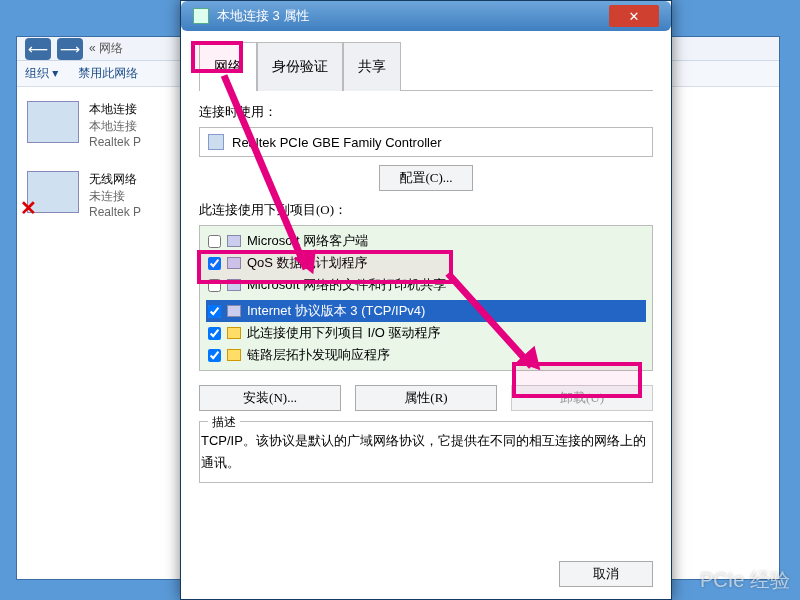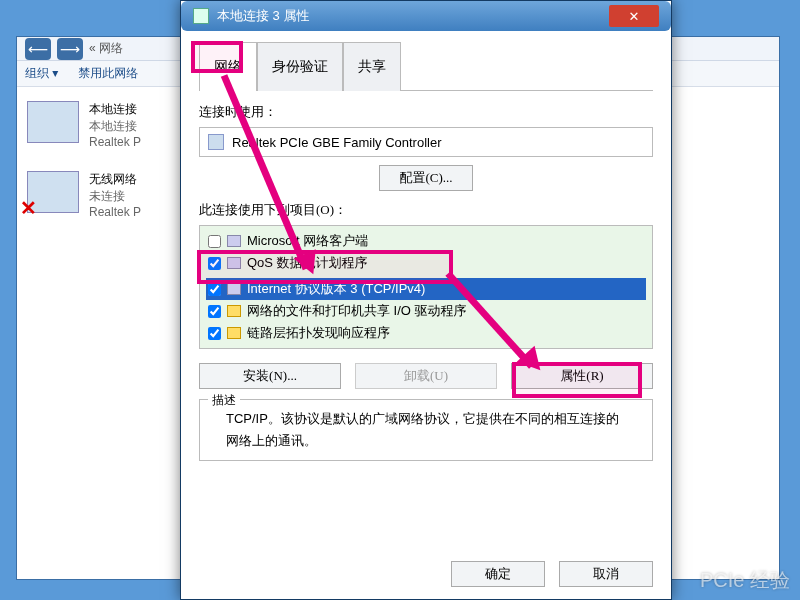--- a/index.html
+++ b/index.html
@@ -74,21 +74,21 @@
     .item-row { display: flex; align-items: center; gap: 6px; padding: 2px; }
     .item-row input[type=checkbox] { width: 13px; height: 13px; }
     .item-ico { width: 14px; height: 12px; background: #cce; border: 1px solid #88a; flex: 0 0 auto; }
     .yellow .item-ico { background: #fd6; border-color: #c90; }
     .item-row.selected { background: #2365c4; color: #fff; }
 
     .action-btns { display: flex; gap: 14px; margin: 14px 0 10px; }
     .action-btns .std-btn { flex: 1; }
     .std-btn.disabled { color: #999; border-color: #ccc; }
 
-    .desc-box { border: 1px solid #bbb; padding: 8px 26px; position: relative; font-family: SimSun, serif; font-size: 13px; line-height: 1.7; margin-top:4px; }
+    .desc-box { border: 1px solid #bbb; padding: 8px 1px; position: relative; font-family: SimSun, serif; font-size: 13px; line-height: 1.7; margin-top:4px; }
     .desc-box::before {
       content: attr(data-legend); position: absolute; top: -10px; left: 8px; background: #fff; padding: 0 4px; font-size: 12px;
     }
 
     .dialog-footer {
       position: absolute; bottom: 12px; right: 18px; display: flex; gap: 14px;
     }
 
     
     .highlight {
@@ -167,53 +167,57 @@
       <div class="item-row">
         <input type="checkbox" style="">
         <span class="item-ico"></span>
         <span>Microsoft 网络客户端</span>
       </div>
       <div class="item-row">
         <input type="checkbox" checked="" style="">
         <span class="item-ico"></span>
         <span>QoS 数据包计划程序</span>
       </div>
+      <div class="item-row">
+        <input type="checkbox" style="">
+        <span class="item-ico"></span>
+        <span>Microsoft 网络的文件和打印机共享</span>
+      </div>
       <div class="item-row" style="visibility:hidden;height:4px">
         <input type="checkbox" checked="" style="">
       </div>
       <div class="item-row selected">
         <input type="checkbox" checked="" style="">
         <span class="item-ico"></span>
         <span>Internet 协议版本 3 (TCP/IPv4)</span>
       </div>
       <div class="item-row yellow">
         <input type="checkbox" checked="" style="">
         <span class="item-ico"></span>
-        <span>网络的文件和打印机共享 I/O 驱动程序</span>
+        <span>此连接使用下列项目 I/O 驱动程序</span>
       </div>
       <div class="item-row yellow">
         <input type="checkbox" checked="" style="">
         <span class="item-ico"></span>
         <span>链路层拓扑发现响应程序</span>
       </div>
     </div>
 
     <div class="action-btns">
       <button class="std-btn">安装(N)...</button>
+      <button class="std-btn">属性(R)</button>
       <button class="std-btn disabled">卸载(U)</button>
-      <button class="std-btn">属性(R)</button>
     </div>
 
     <div class="desc-box" data-legend="描述">
       <span>TCP/IP。该协议是默认的广域网络协议，它提供在不同的相互连接的网络上的通讯。</span>
     </div>
   </div>
 
   <div class="dialog-footer">
-    <button class="std-btn">确定</button>
     <button class="std-btn">取消</button>
   </div>
 </div>
 
 <div class="highlight" style="left:191px;top:41px;width:52px;height:32px"></div>
 <div class="highlight" style="left:197px;top:250px;width:256px;height:34px"></div>
 <div class="highlight" style="left:512px;top:362px;width:130px;height:36px"></div>
 
 <div class="arrow-line" style="left:224px;top:72px;width:210px;transform:rotate(67deg)"></div>
 <div class="arrow-head" style="left:298px;top:252px;transform:rotate(67deg)"></div>

